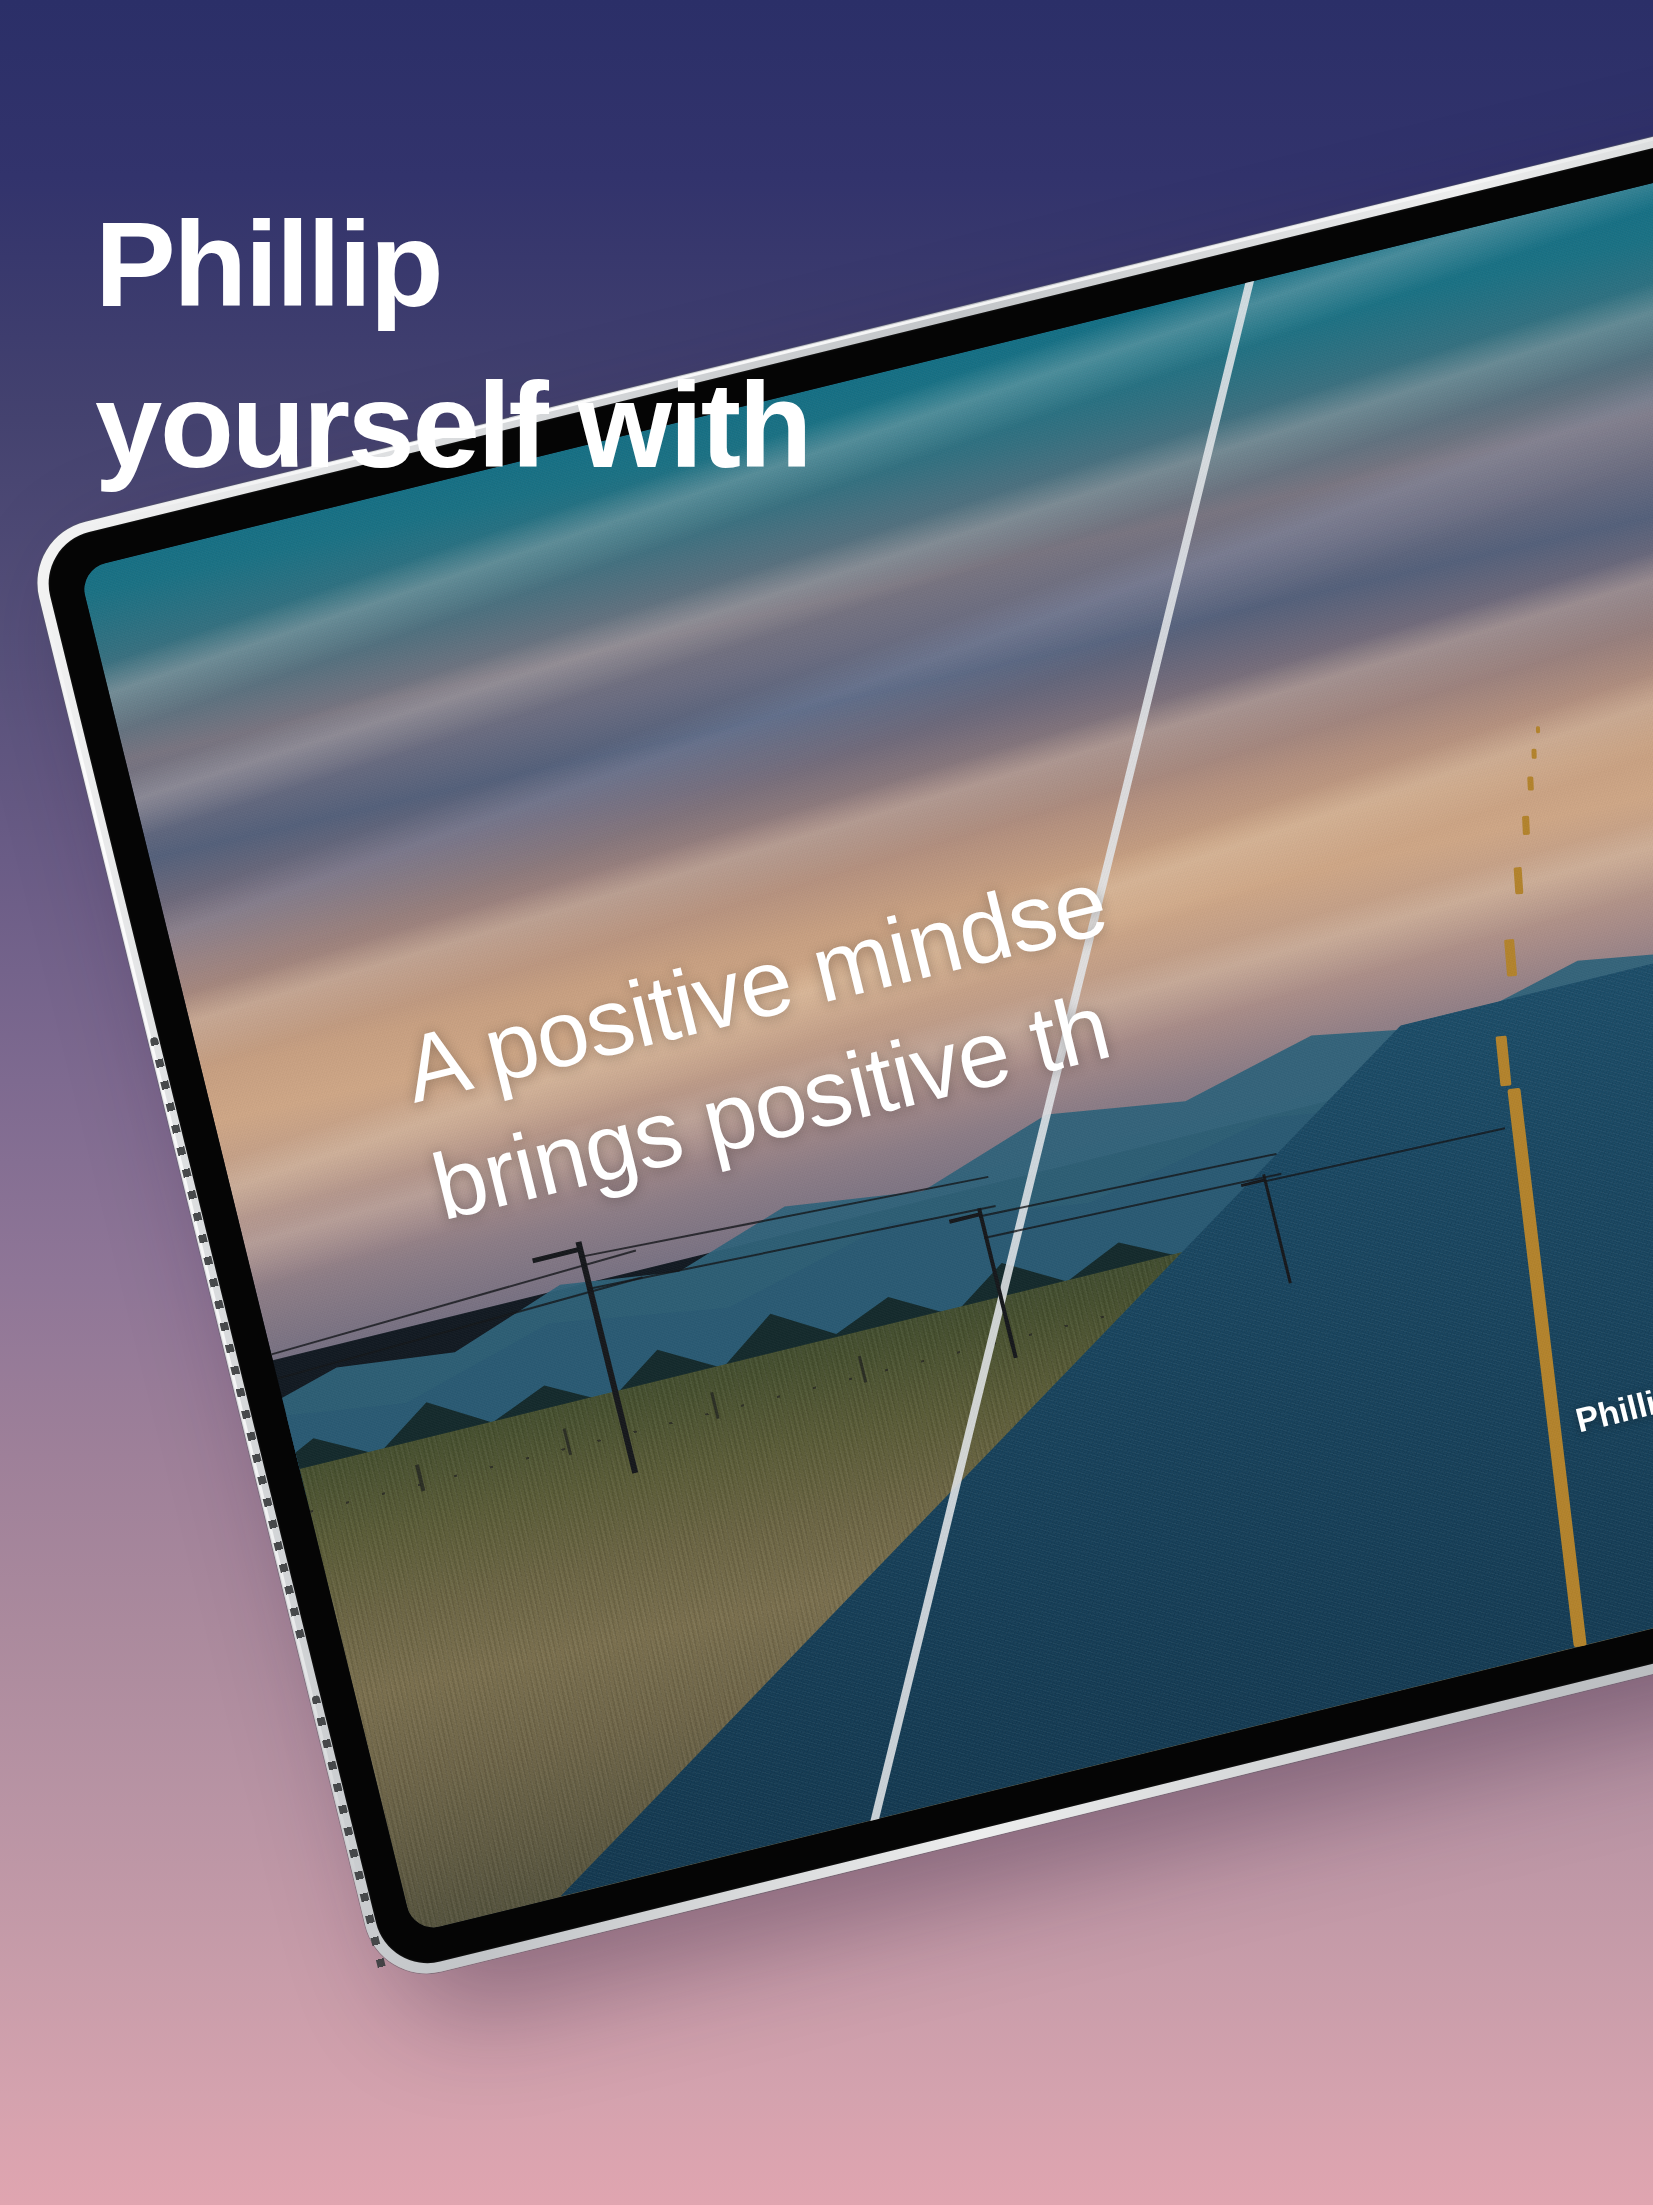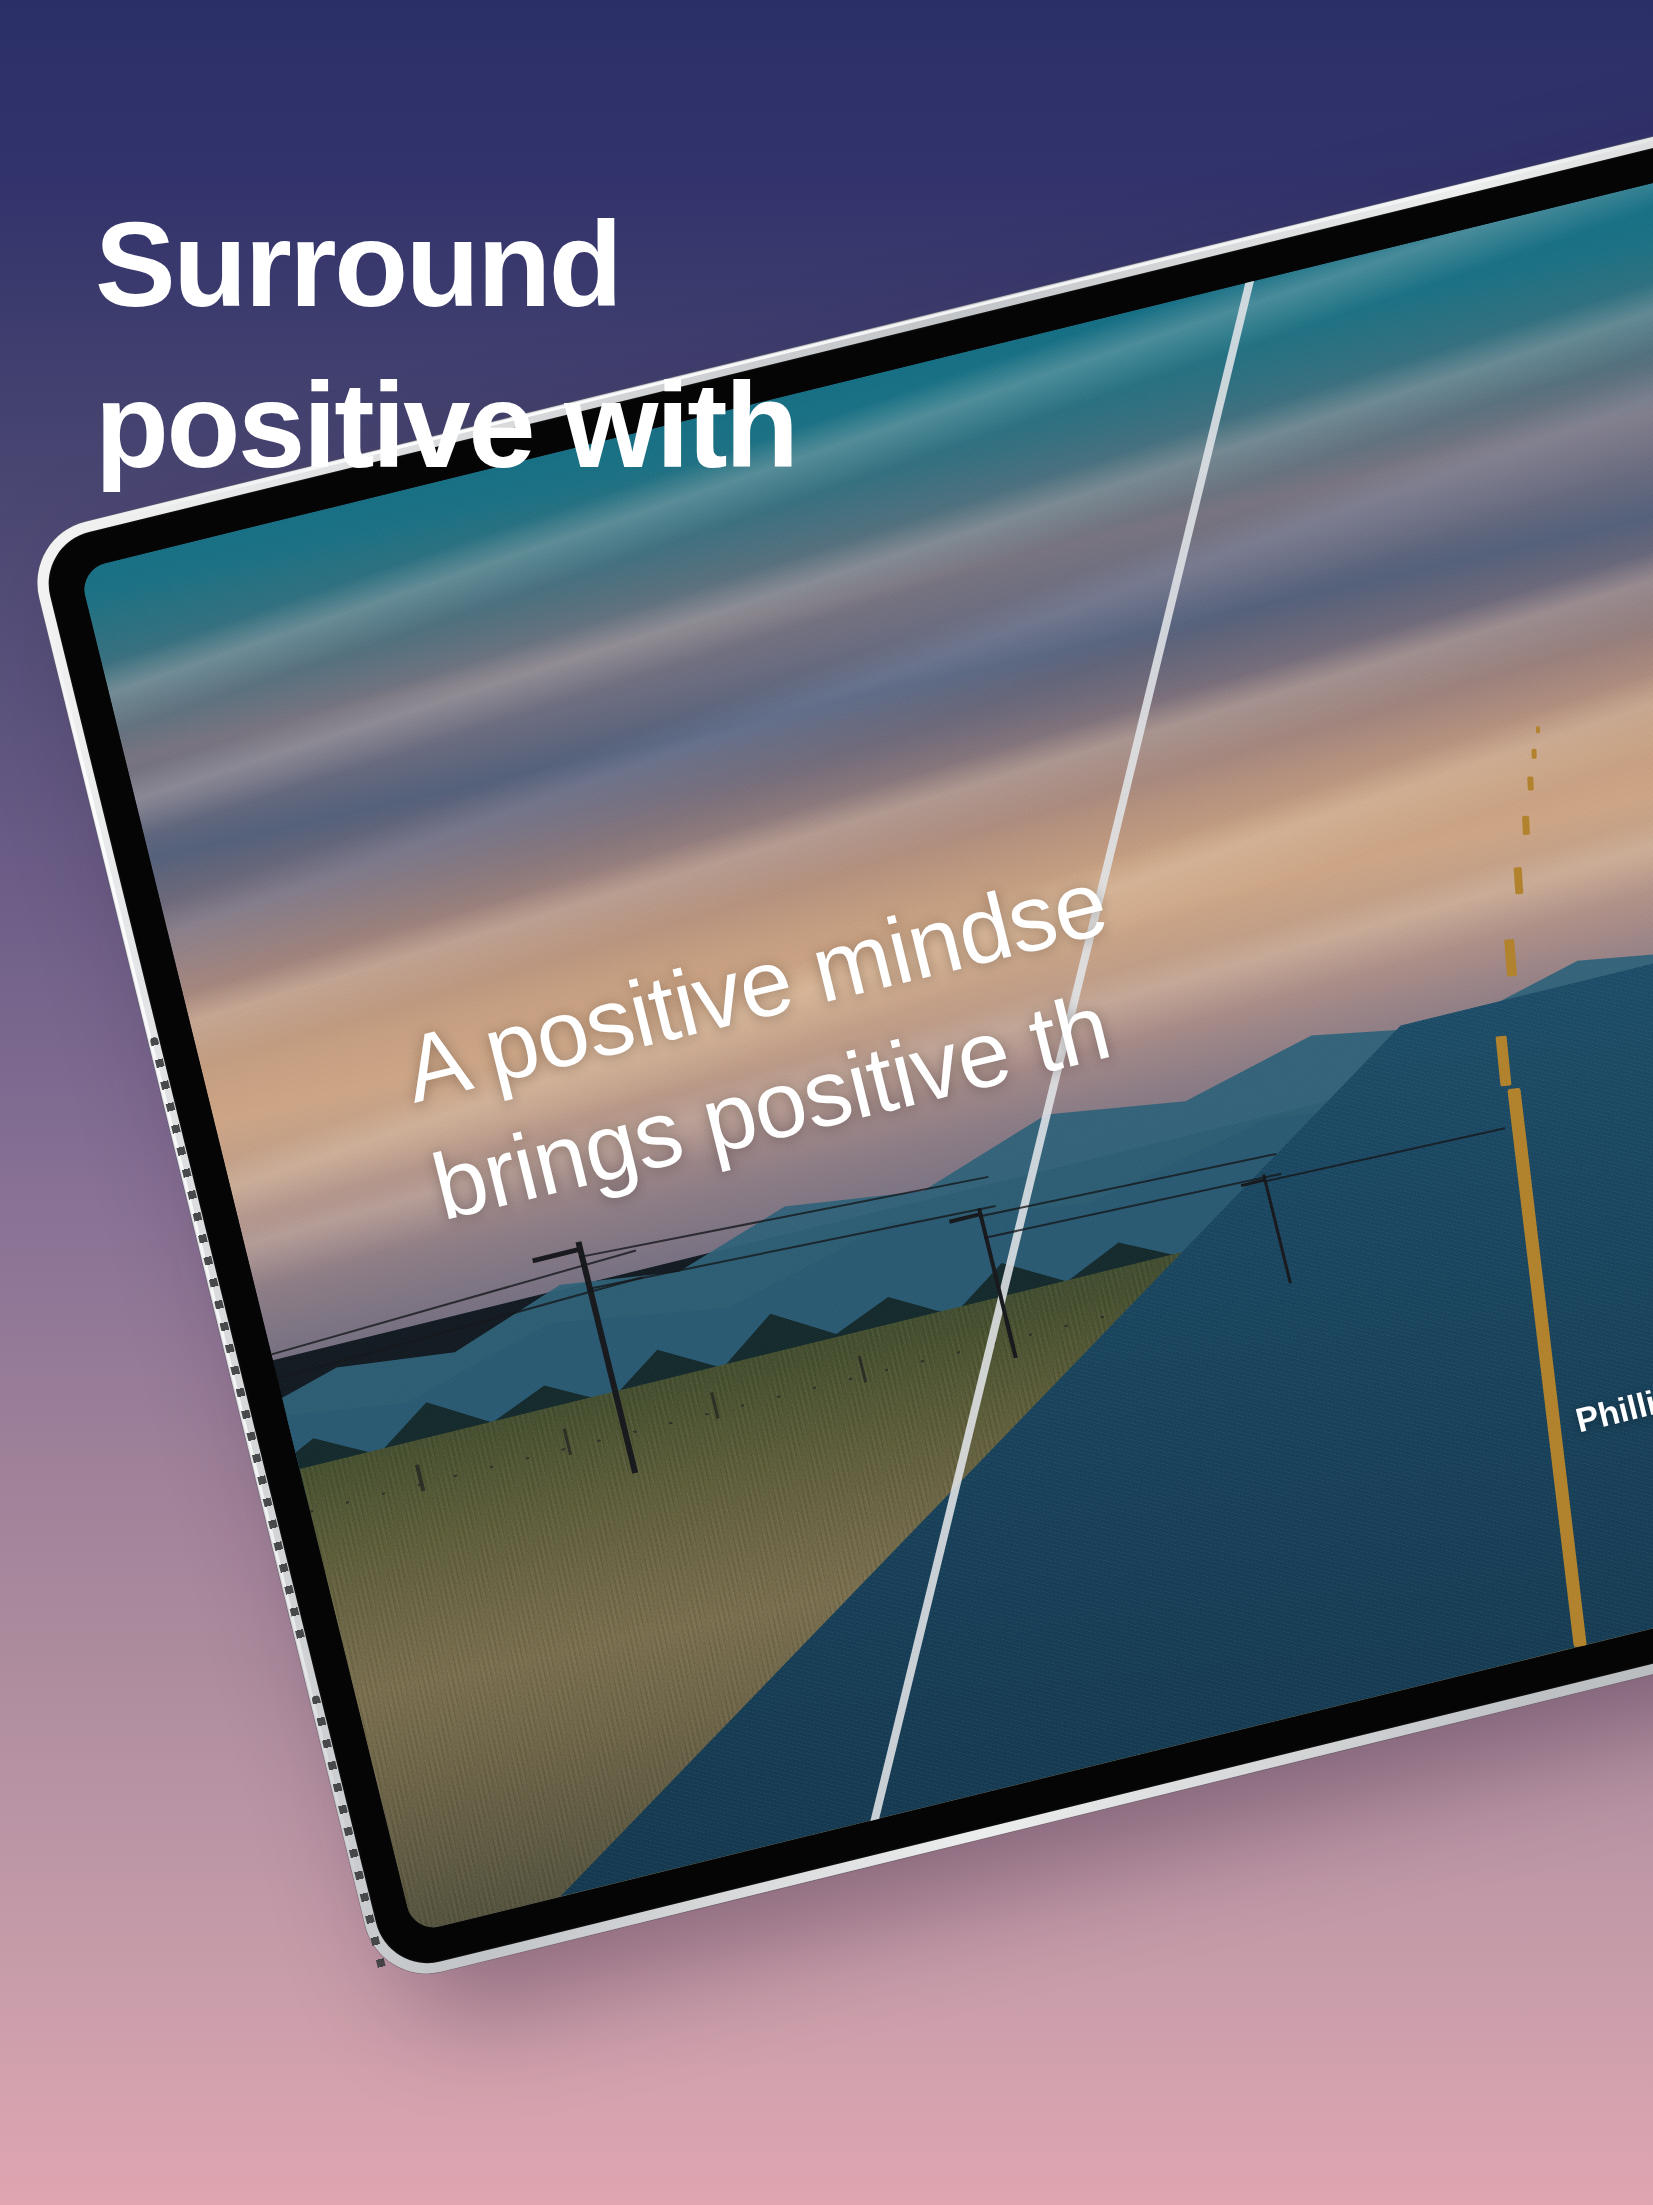--- a/index.html
+++ b/index.html
@@ -325,22 +325,22 @@
     background: linear-gradient(180deg, rgba(255,255,255,0) 0%, rgba(255,255,255,0.9) 14%, rgba(255,255,255,0.7) 70%, rgba(255,255,255,0) 100%);
     border-radius: 2.4px;
   }
 </style>
 </head>
 <body>
 
 <div id="stage">
 
   <h1 id="headline">
-    <span class="hl-line">Surround</span>
-    <span class="hl-line">positive with</span>
+    <span class="hl-line">Phillip</span>
+    <span class="hl-line">yourself with</span>
   </h1>
 
   <div id="tablet-wrap">
     <div id="tablet-body">
 
       <div id="edge-highlight"></div>
       <div id="edge-highlight-left"></div>
       <div id="speaker-grille"></div>
       <div id="speaker-grille-2"></div>
 

